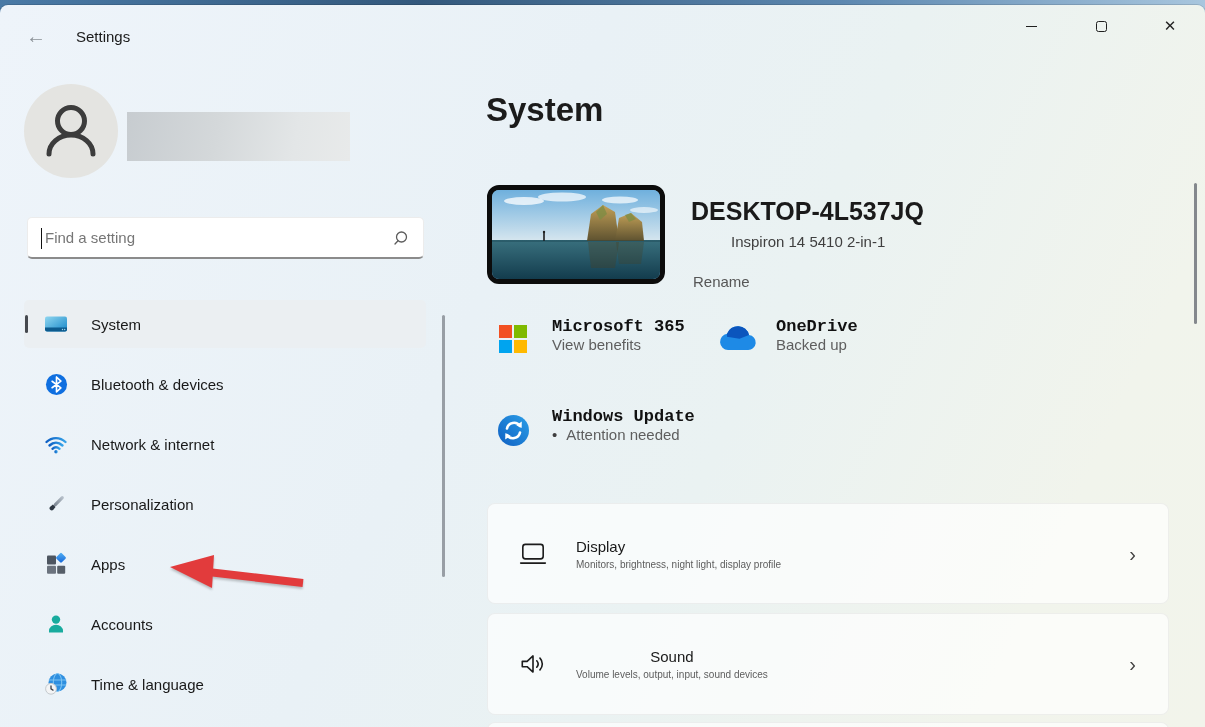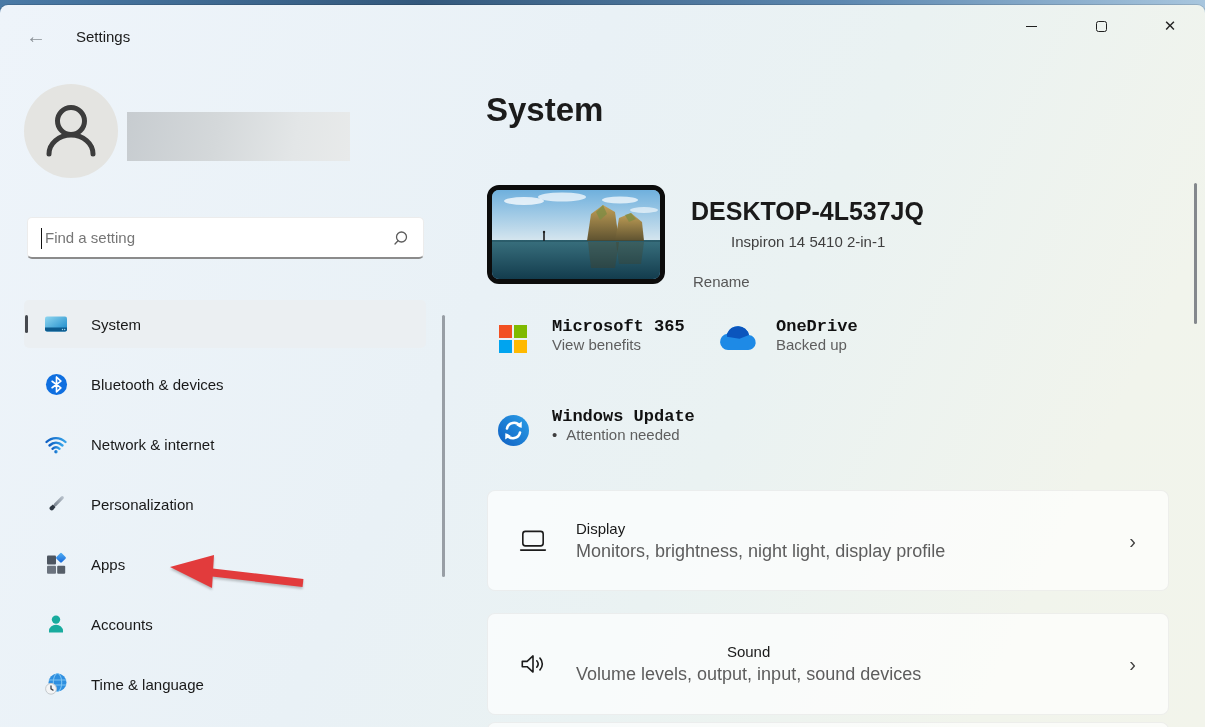--- a/index.html
+++ b/index.html
@@ -58,27 +58,27 @@
   .q-m365-ic { position:absolute; left:499px; top:320px; width:28px; height:28px;
     display:grid; grid-template-columns:13px 13px; grid-template-rows:13px 13px; gap:2px; }
   .q-od { position:absolute; left:776px; top:312px; }
   .q-od-ic { position:absolute; left:715px; top:320px; }
   .q-wu { position:absolute; left:552px; top:402px; }
   .q-wu-ic { position:absolute; left:497px; top:409px; }
   .bullet { color:#3f3f3f; margin-right:9px; }
   .card { position:absolute; left:487px; width:682px; border-radius:8px;
     background:rgba(255,255,255,0.68); border:1px solid rgba(0,0,0,0.055);
     display:flex; align-items:center; padding-left:30px; }
-  .card-display { top:485px; height:101px;align-items:center; }
+  .card-display { top:498px; height:101px;align-items:center; }
   .card-sound { top:608px; height:102px;text-align:center; }
   .card-stub { top:717px; height:40px; }
   .card-ic { width:30px; height:26px; flex:0 0 30px; }
   .card-text { margin-left:28px; }
   .card-title { font-size:15px; color:#191919; }
-  .card-sub { font-size:18px; color:#5d5d5d; margin-top:4px; }
+  .card-sub { font-size:10px; color:#5d5d5d; margin-top:4px; }
   .card-chevron { position:absolute; right:32px; top:50%; transform:translateY(-50%);
     font-size:20px; color:#424242; }
   .main-scroll { position:absolute; left:1194px; top:178px; width:3px; height:141px; background:#84888d; border-radius:2px; }
   .arrow-overlay { position:absolute; left:0; top:0; pointer-events:none;
     filter:drop-shadow(0 2px 1px rgba(0,0,0,0.22)); }
 </style>
 </head>
 <body>
 
 <div class="window">

